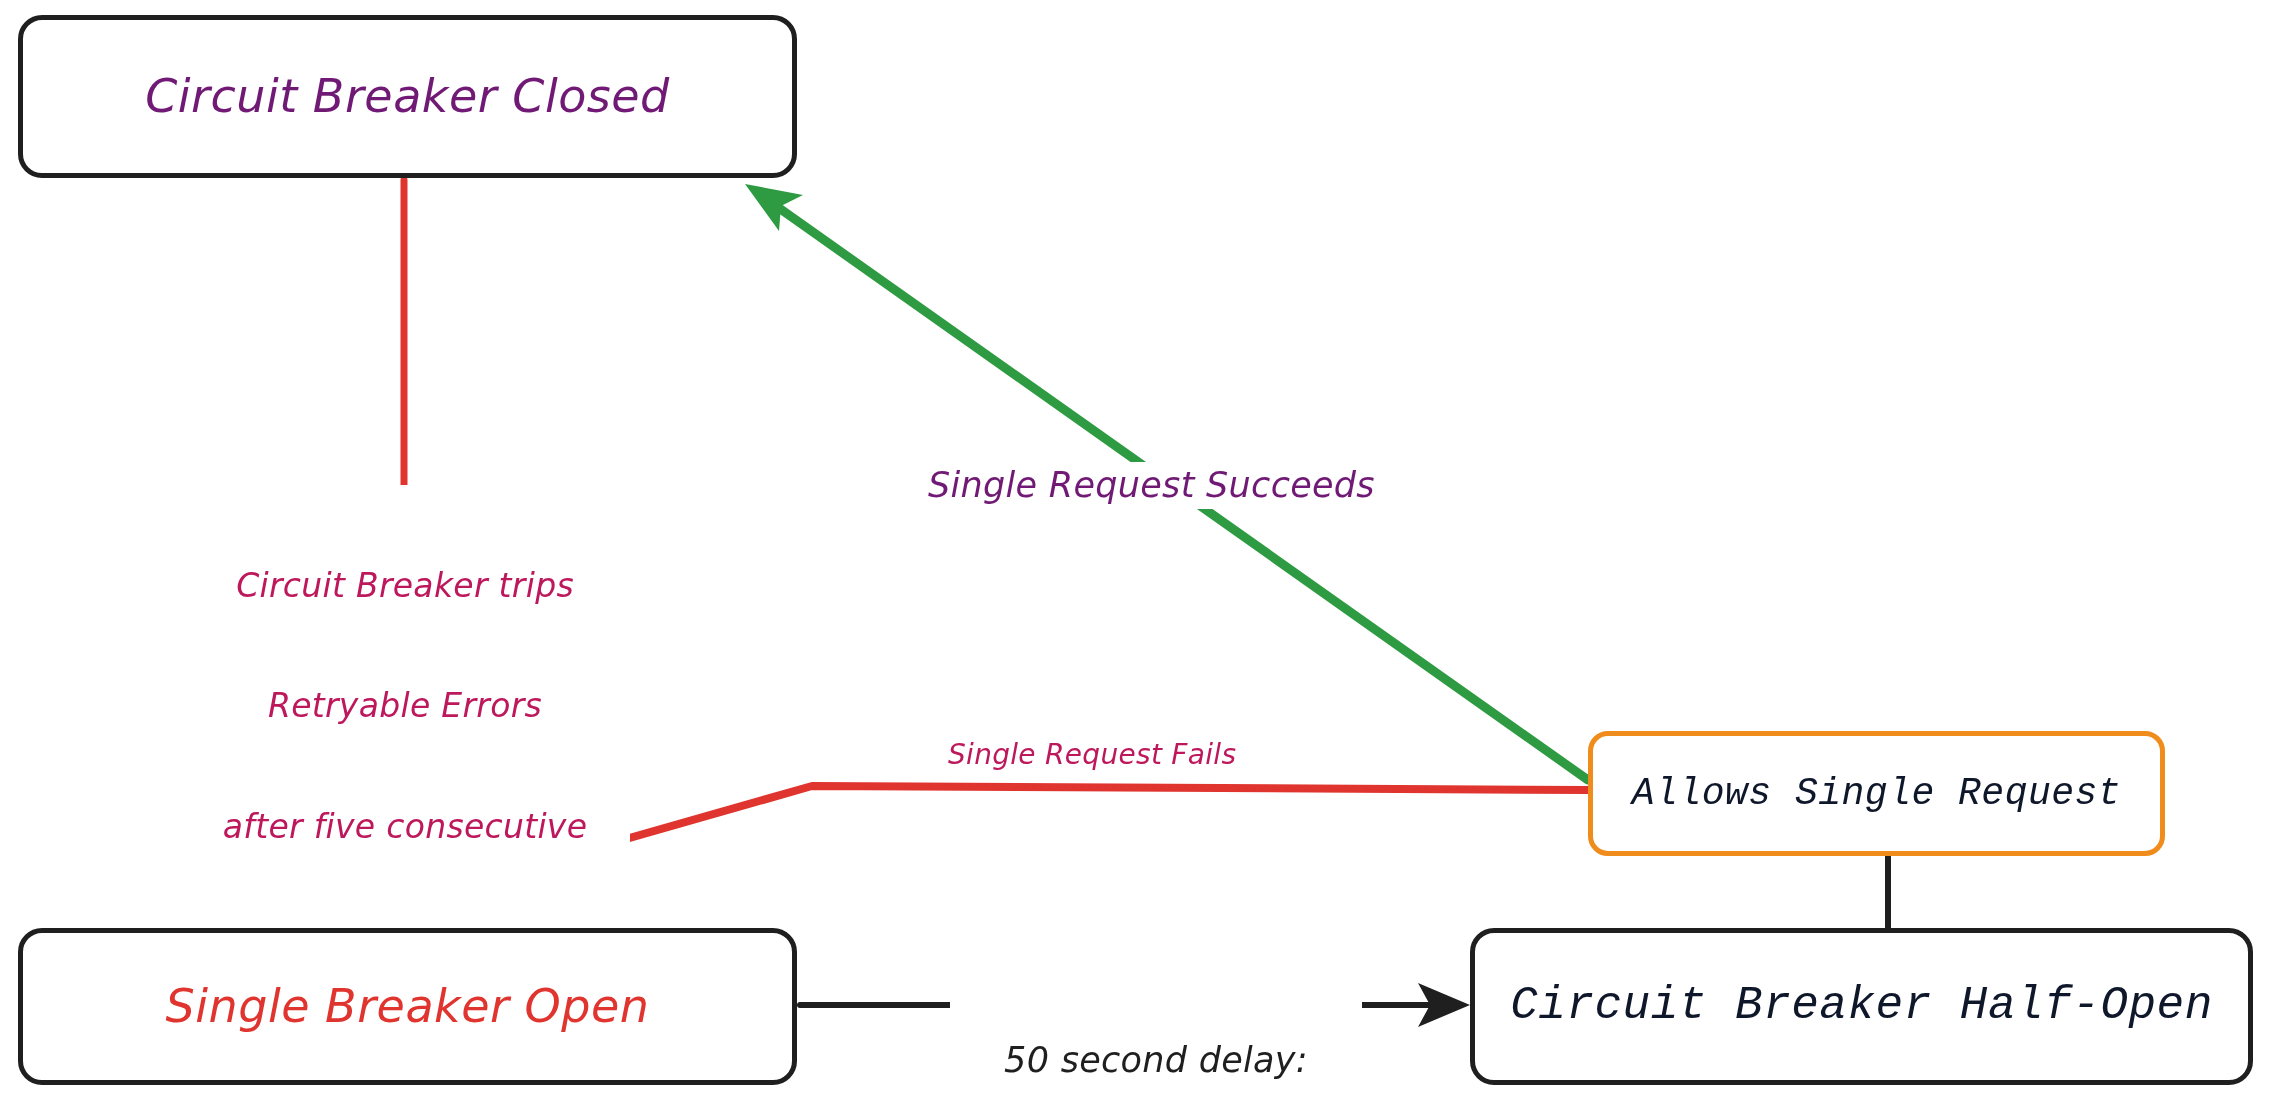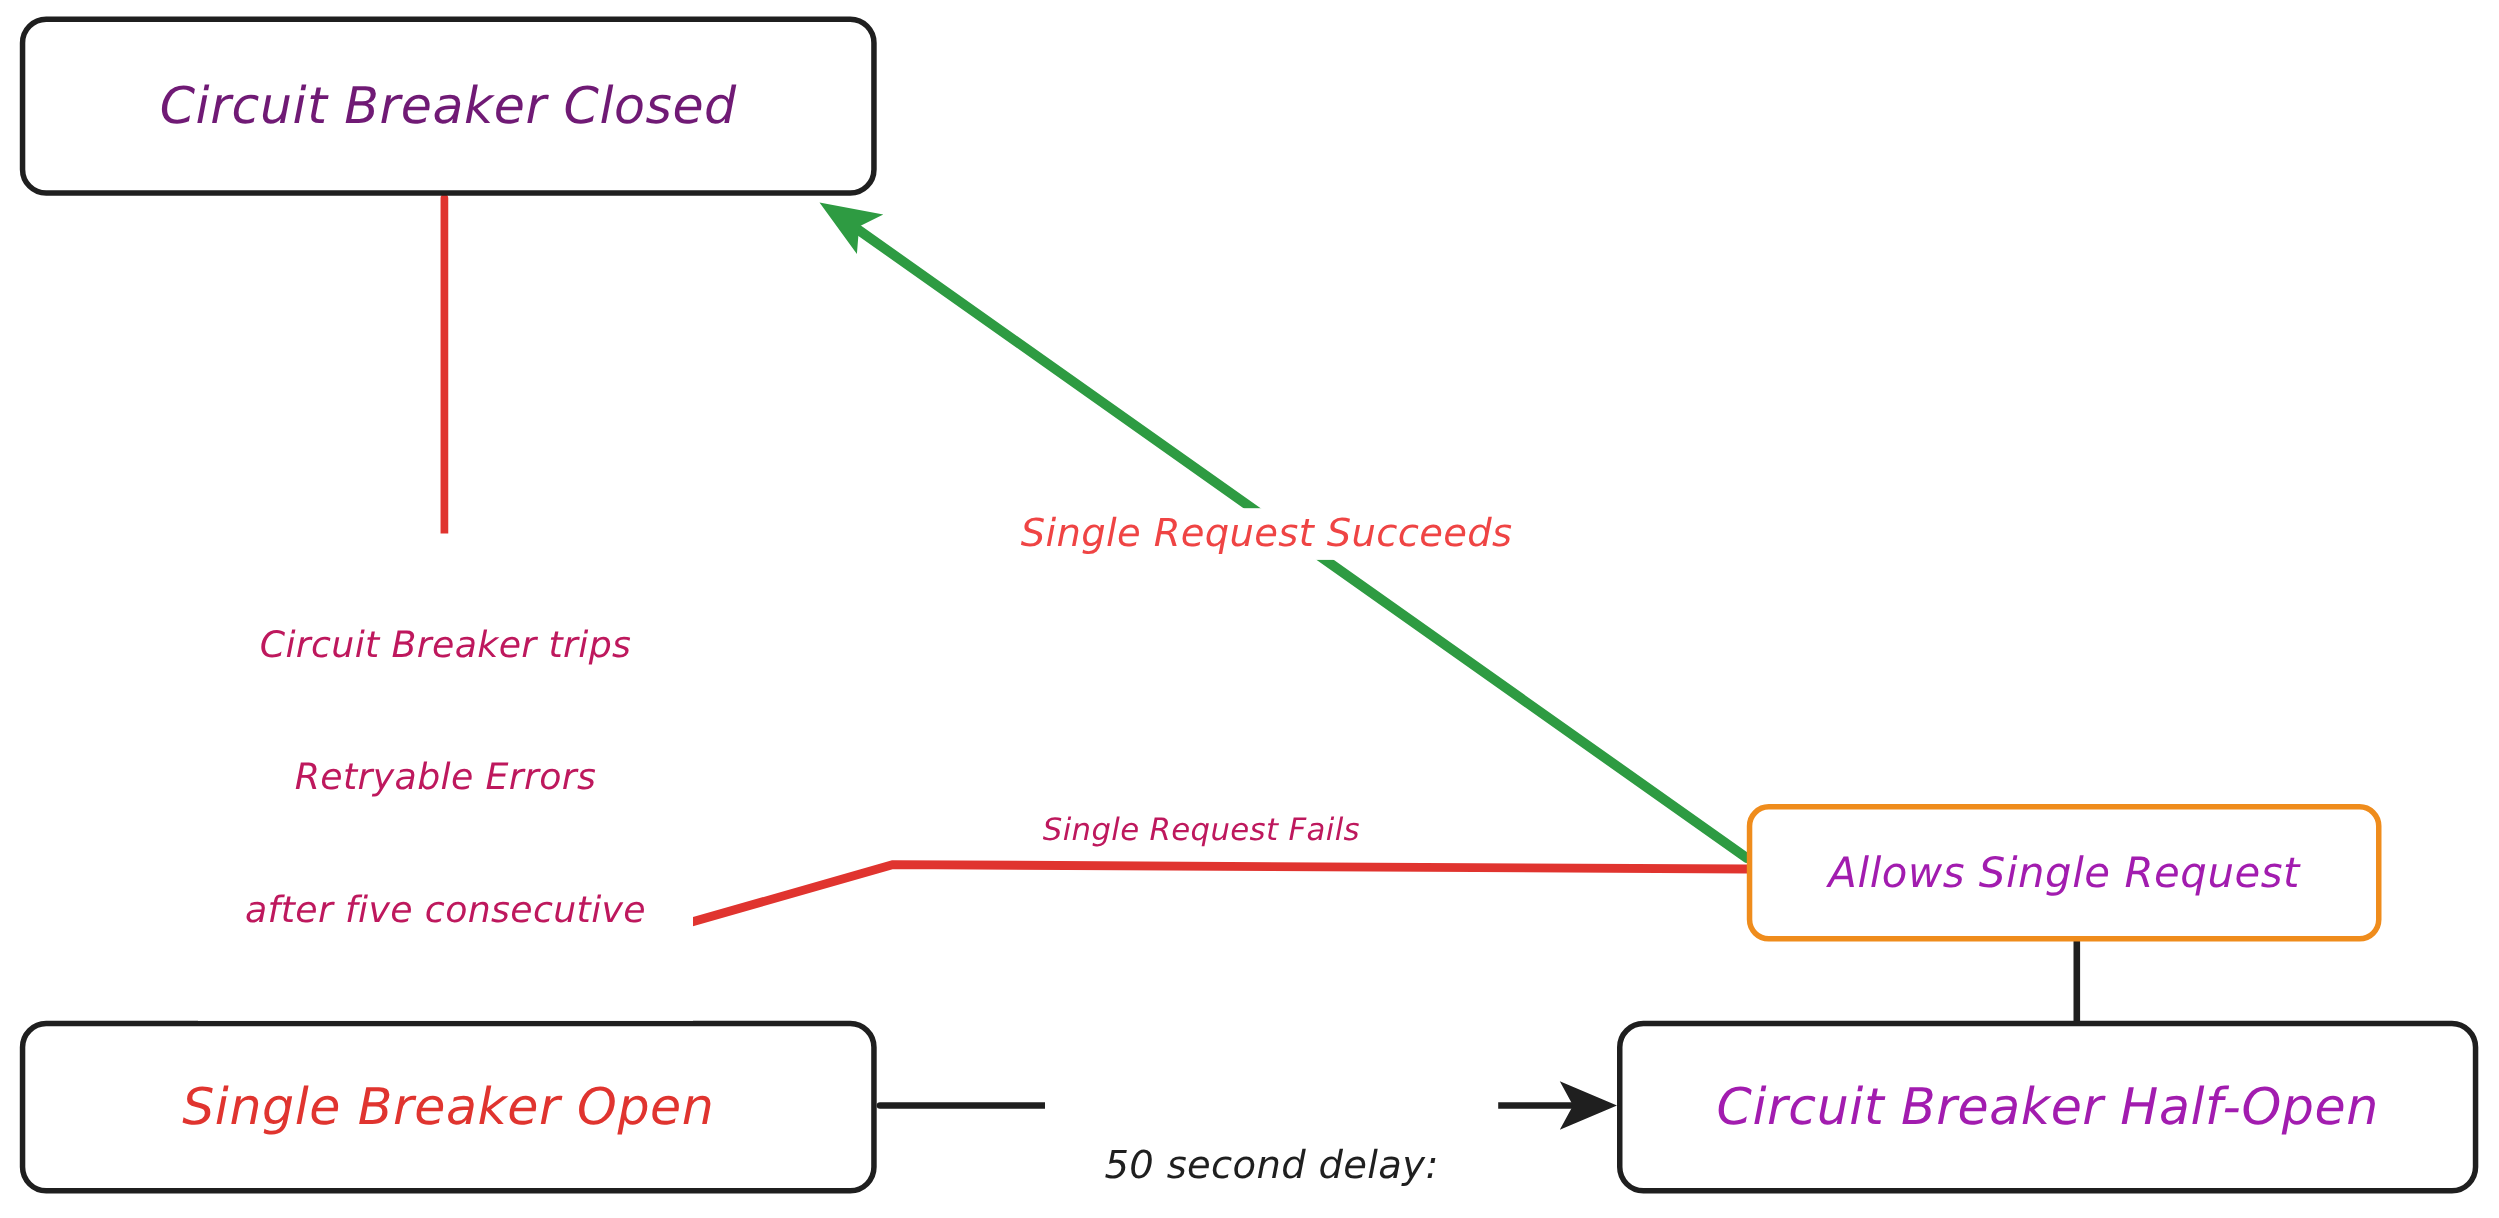--- a/index.html
+++ b/index.html
@@ -11,28 +11,28 @@
   .node{position:absolute;box-sizing:border-box;display:flex;
         align-items:center;justify-content:center;background:#ffffff;
         border-radius:24px;}
   .node-black{border:5px solid #1f1f1f;}
   .node-orange{border:5px solid #ef8c1c;border-radius:20px;}
 
   .node-label{font-size:46px;line-height:1.1;white-space:nowrap;
               letter-spacing:.5px;font-style:italic;font-weight:400;}
   .txt-green{color:#701a75;}
   .txt-red{color:#e0342f;}
-  .txt-orange{color:#a21caf;}
+  .txt-orange{color:#0f172a;font-family:Liberation Mono, monospace;}
   .label-sm{font-size:38px;}
 
   .edge-label{position:absolute;background:#ffffff;font-style:italic;
               line-height:1.22;white-space:pre;text-align:center;
               letter-spacing:.3px;}
   .el-red{color:#be185d;font-size:33px;}
-  .el-green{color:#ef4444;font-size:35px;}
+  .el-green{color:#701a75;font-size:35px;}
   .el-black{color:#1f1f1f;font-size:35px;}
 </style>
 </head>
 <body>
 
 <div id="stage">
 
   <svg id="wires" viewBox="0 0 2272 1107" xmlns="http://www.w3.org/2000/svg">
 
     <g>

